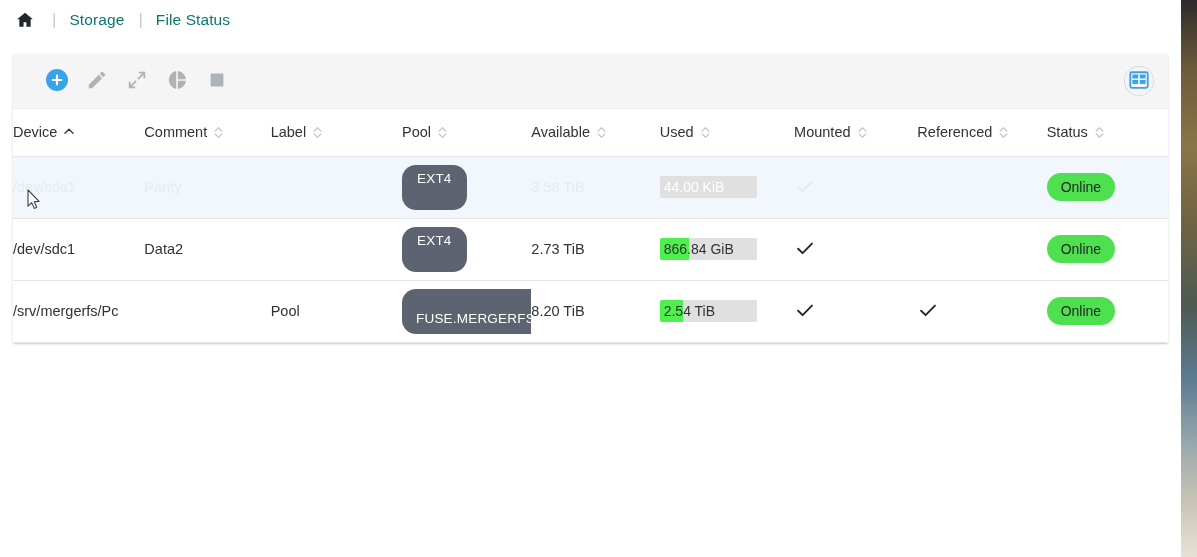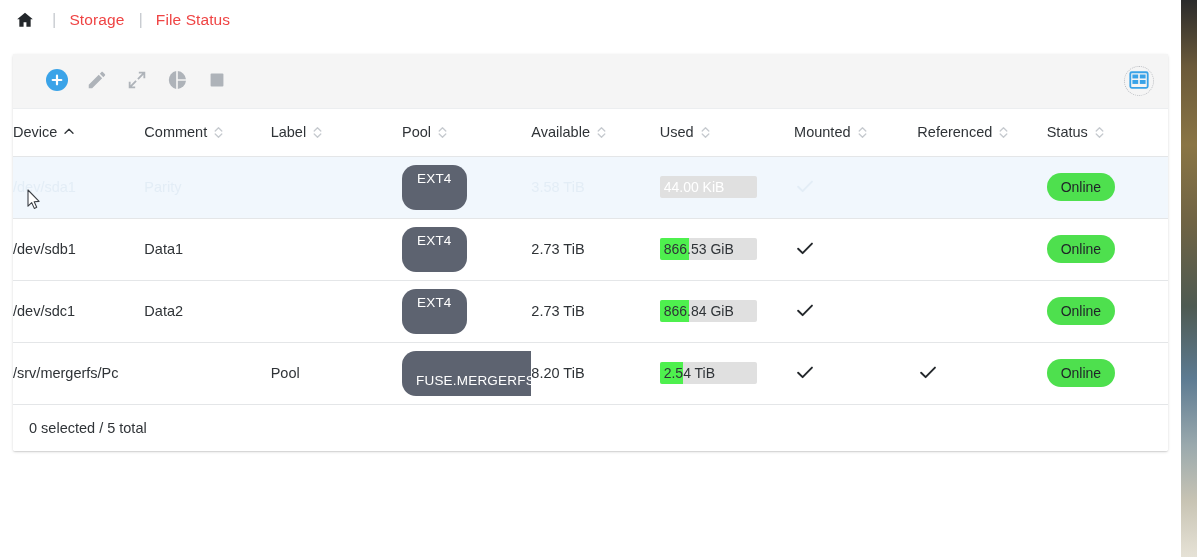--- a/index.html
+++ b/index.html
@@ -46,21 +46,21 @@
     cursor: pointer;
   }
   #breadcrumb .sep {
     color: #c9ccd1;
     font-size: 17px;
     margin: 0 13px 0 14px;
     font-weight: 300;
   }
   #breadcrumb .crumb {
     font-size: 15.5px;
-    color: #ef4444;
+    color: #0f766e;
     letter-spacing: .1px;
     cursor: pointer;
     white-space: nowrap;
   }
   #breadcrumb .crumb.current { cursor: default; }
 
   
   #content {
     position: absolute;
     top: 40px; left: 0;
@@ -455,112 +455,85 @@
                   <path d="M4.5 12.8 9.4 17.6 19.6 7.2" fill="none" stroke="#23272b" stroke-width="2.1" stroke-linecap="round" stroke-linejoin="round"></path>
                 </svg>
               </span>
             </td>
             <td></td>
             <td>
               <span class="badge">Online</span>
             </td>
           </tr>
 
+
           <tr class="fs-row">
-            <td class="cell-device">/dev/sdb1</td>
-            <td>Data1</td>
+            <td class="cell-device">/dev/sdc1</td>
+            <td>Data2</td>
             <td></td>
             <td>
               <span class="chip">EXT4</span>
             </td>
             <td>2.73 TiB</td>
             <td>
               <div class="usage">
                 <div class="fill" style="width: 30%;"></div>
-                <span class="utext">866.53 GiB</span>
+                <span class="utext">866.84 GiB</span>
               </div>
             </td>
             <td>
               <span class="checkmark">
                 <svg width="22" height="22" viewBox="0 0 24 24" aria-hidden="true">
                   <path d="M4.5 12.8 9.4 17.6 19.6 7.2" fill="none" stroke="#23272b" stroke-width="2.1" stroke-linecap="round" stroke-linejoin="round"></path>
                 </svg>
               </span>
             </td>
             <td></td>
             <td>
               <span class="badge">Online</span>
             </td>
           </tr>
 
+
           <tr class="fs-row">
-            <td class="cell-device">/dev/sdc1</td>
-            <td>Data2</td>
+            <td class="cell-device">/srv/mergerfs/Pc</td>
             <td></td>
-            <td>
-              <span class="chip">EXT4</span>
-            </td>
-            <td>2.73 TiB</td>
+            <td>Pool</td>
+            <td>
+              <span class="chip chip-wide">FUSE.MERGERFS</span>
+            </td>
+            <td>8.20 TiB</td>
             <td>
               <div class="usage">
-                <div class="fill" style="width: 30%;"></div>
-                <span class="utext">866.84 GiB</span>
+                <div class="fill" style="width: 24%;"></div>
+                <span class="utext">2.54 TiB</span>
               </div>
             </td>
             <td>
               <span class="checkmark">
                 <svg width="22" height="22" viewBox="0 0 24 24" aria-hidden="true">
                   <path d="M4.5 12.8 9.4 17.6 19.6 7.2" fill="none" stroke="#23272b" stroke-width="2.1" stroke-linecap="round" stroke-linejoin="round"></path>
                 </svg>
               </span>
             </td>
-            <td></td>
-            <td>
-              <span class="badge">Online</span>
-            </td>
-          </tr>
-
-
-          <tr class="fs-row">
-            <td class="cell-device">/srv/mergerfs/Pc</td>
-            <td></td>
-            <td>Pool</td>
-            <td>
-              <span class="chip chip-wide">FUSE.MERGERFS</span>
-            </td>
-            <td>8.20 TiB</td>
-            <td>
-              <div class="usage">
-                <div class="fill" style="width: 24%;"></div>
-                <span class="utext">2.54 TiB</span>
-              </div>
-            </td>
             <td>
               <span class="checkmark">
                 <svg width="22" height="22" viewBox="0 0 24 24" aria-hidden="true">
                   <path d="M4.5 12.8 9.4 17.6 19.6 7.2" fill="none" stroke="#23272b" stroke-width="2.1" stroke-linecap="round" stroke-linejoin="round"></path>
                 </svg>
               </span>
             </td>
             <td>
-              <span class="checkmark">
-                <svg width="22" height="22" viewBox="0 0 24 24" aria-hidden="true">
-                  <path d="M4.5 12.8 9.4 17.6 19.6 7.2" fill="none" stroke="#23272b" stroke-width="2.1" stroke-linecap="round" stroke-linejoin="round"></path>
-                </svg>
-              </span>
-            </td>
-            <td>
               <span class="badge">Online</span>
             </td>
           </tr>
 
         </tbody>
       </table>
 
-      <div id="table-footer">0 selected / 5 total</div>
 
     </div>
   </div>
 
   <div id="cursor">
     <svg width="14" height="21" viewBox="0 0 14 21" aria-hidden="true">
       <path d="M1 1 1 17.2 4.7 13.6 7.3 19.4 9.7 18.3 7.2 12.7 12.1 12.4z" fill="#ffffff" stroke="#3b3f45" stroke-width="1.1" stroke-linejoin="round"></path>
     </svg>
   </div>
 

